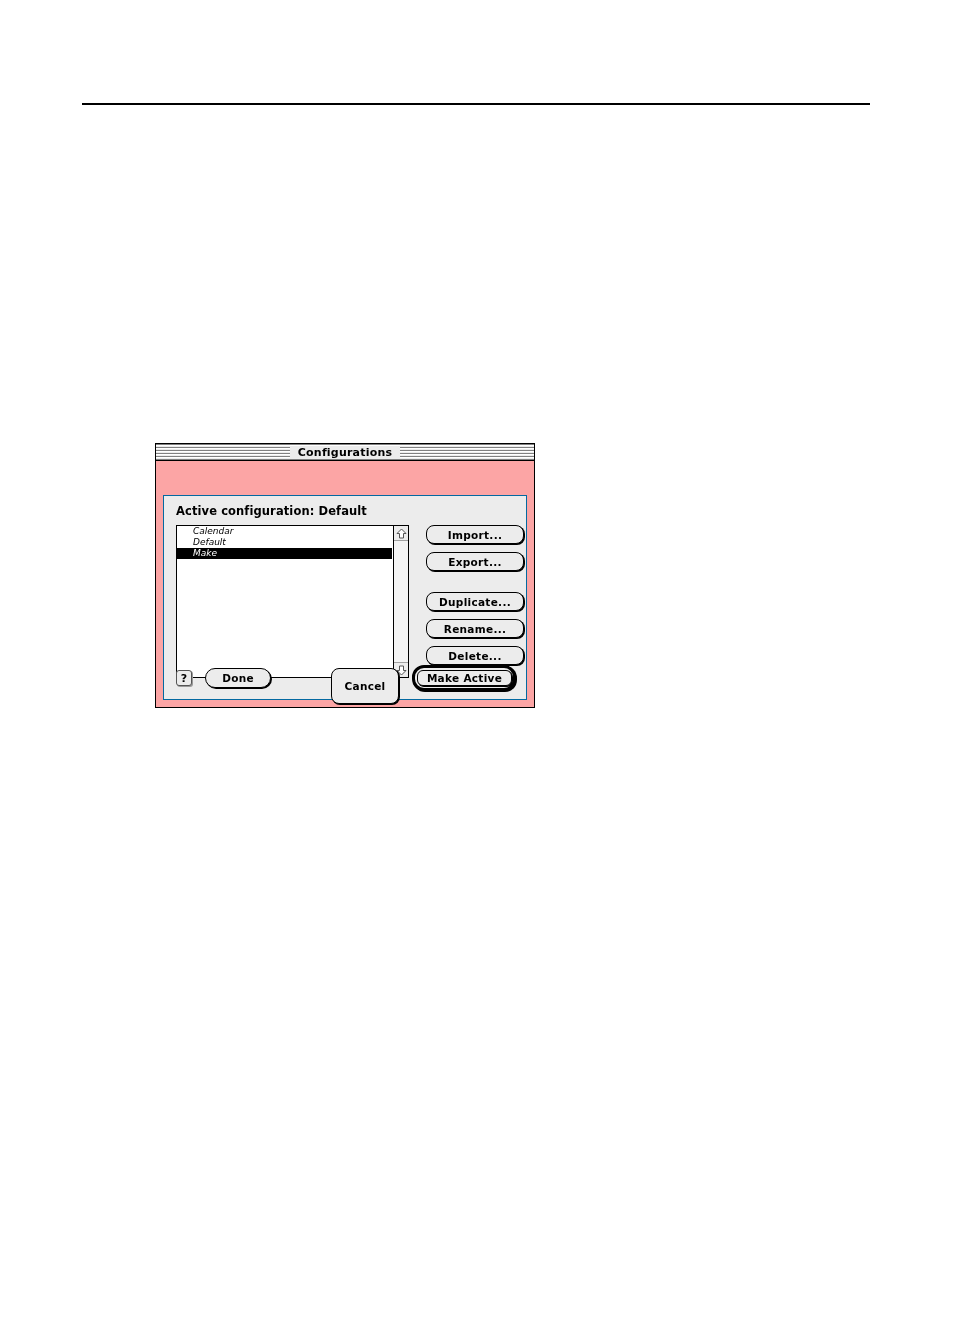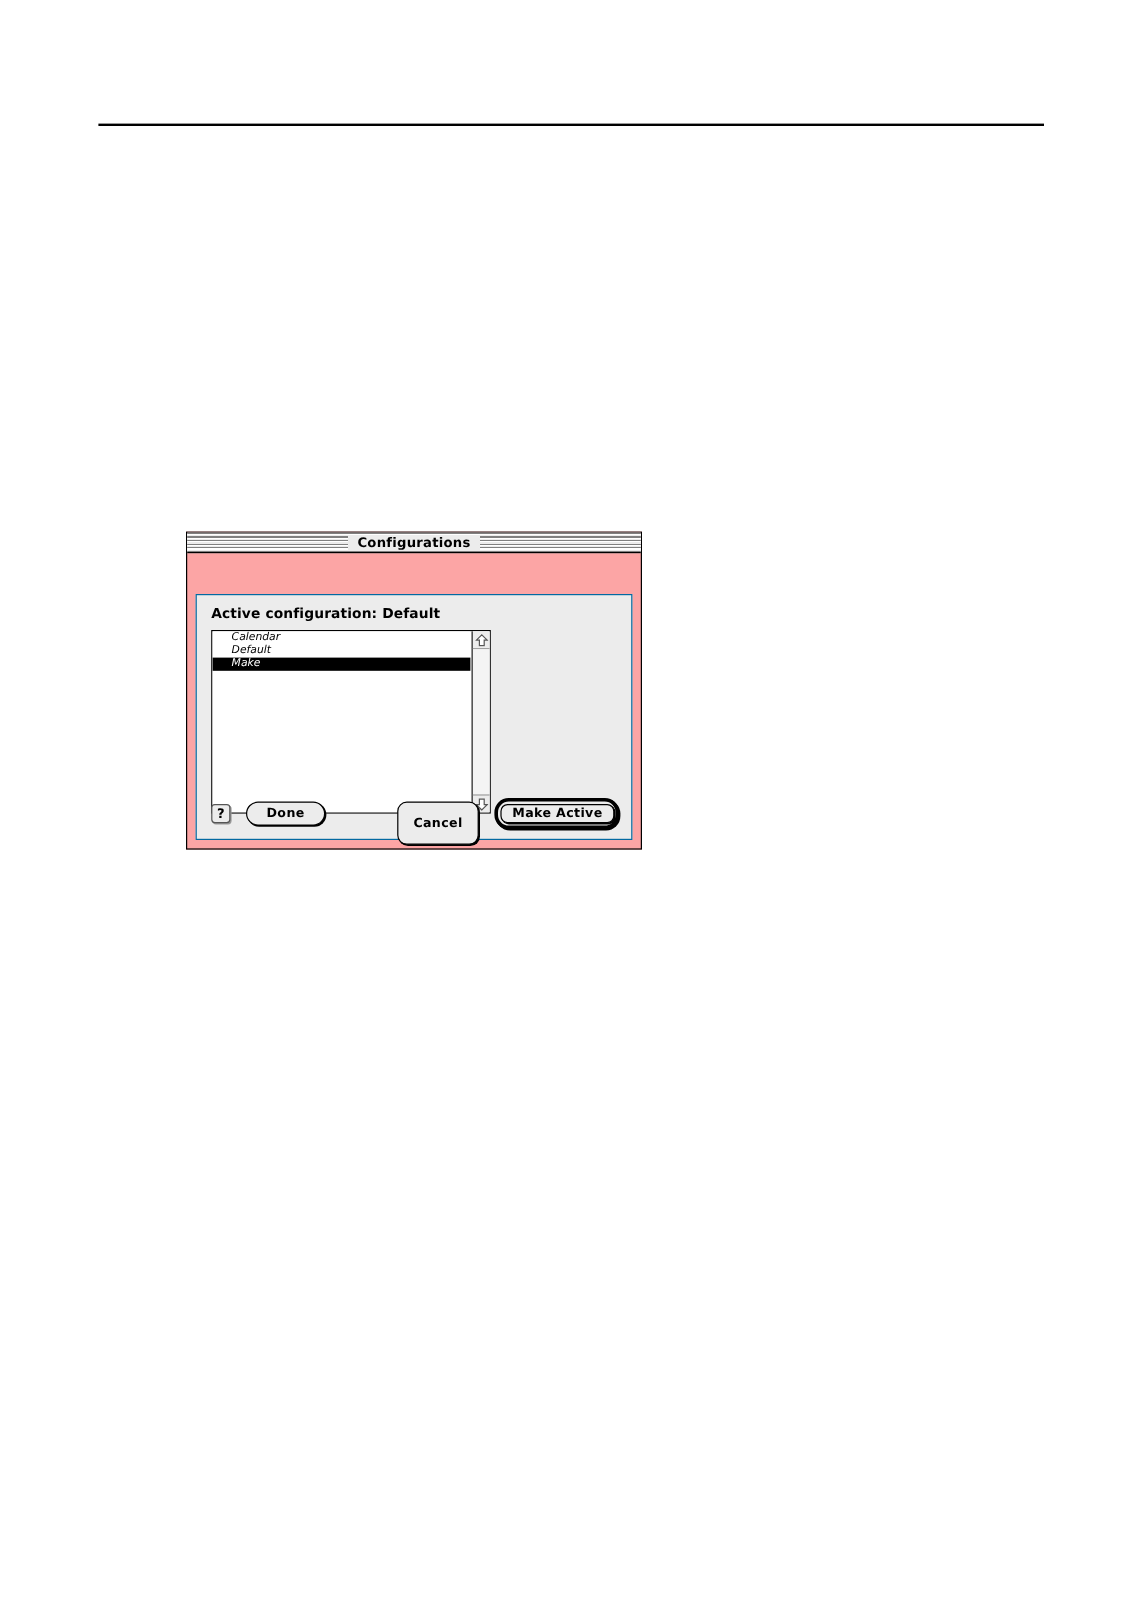--- a/index.html
+++ b/index.html
@@ -283,20 +283,27 @@
         </div>
         <div class="scroll-track"></div>
         <div class="scroll-arrow down">
           <svg width="11" height="11" viewBox="0 0 11 11">
             <polygon points="5.5,10 1,5.5 3.5,5.5 3.5,1 7.5,1 7.5,5.5 10,5.5" fill="#ffffff" stroke="#555555" stroke-width="1"></polygon>
           </svg>
         </div>
       </div>
     </div>
 
+    <div class="side-buttons">
+      <div class="btn">Import...</div>
+      <div class="btn">Export...</div>
+      <div class="btn gap-before">Duplicate...</div>
+      <div class="btn">Rename...</div>
+      <div class="btn">Delete...</div>
+    </div>
 
     <div class="bottom-row">
       <div class="help-icon">?</div>
       <div class="btn btn-done">Done</div>
       <div class="btn btn-cancel">Cancel</div>
       <div class="default-wrap">
         <div class="btn btn-make-active">Make Active</div>
       </div>
     </div>
 

